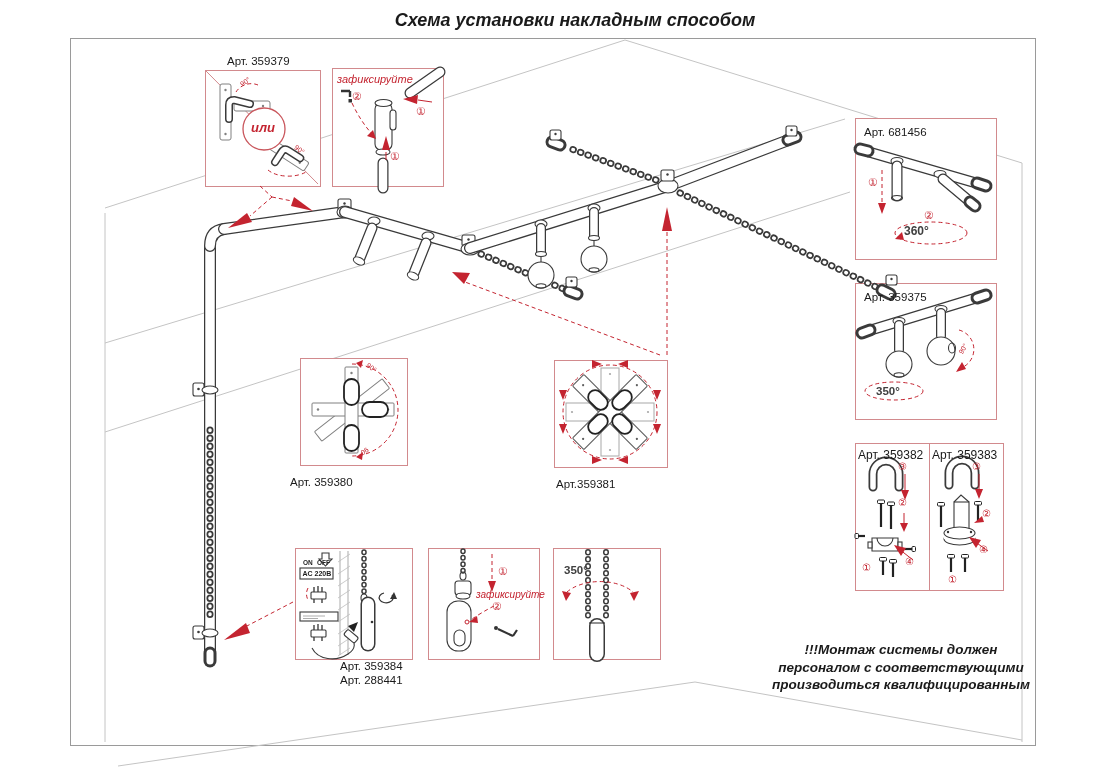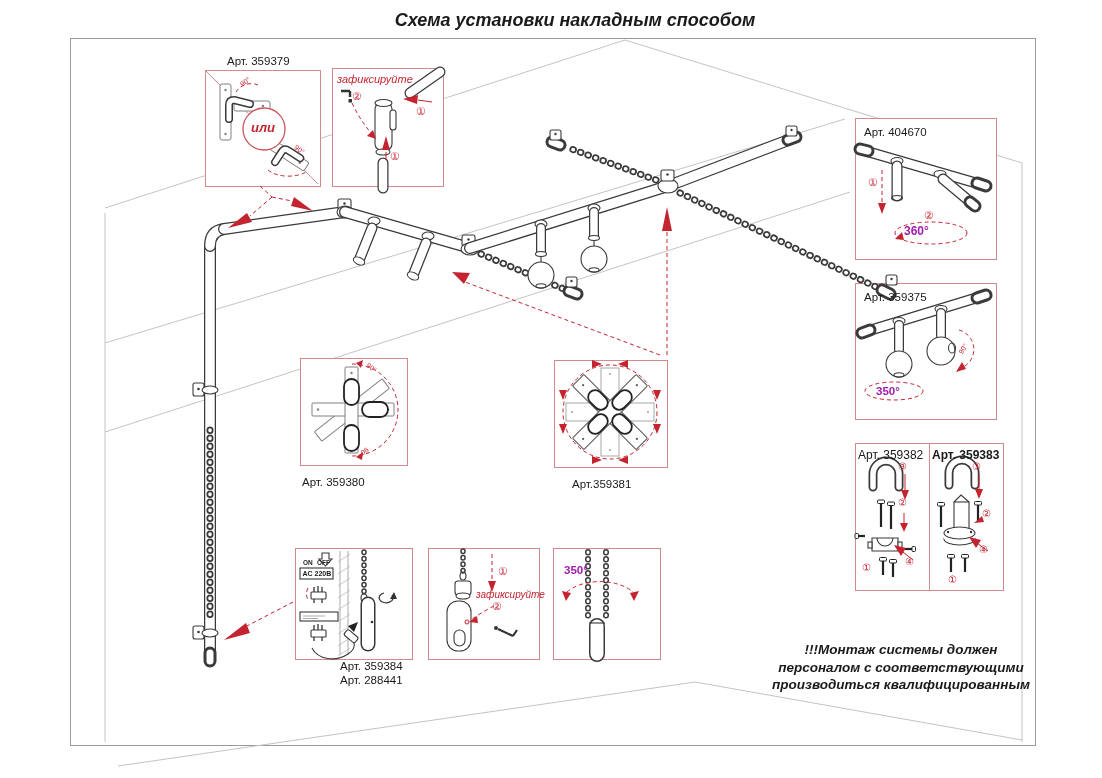--- a/index.html
+++ b/index.html
@@ -8,21 +8,21 @@
   .layer{position:absolute;left:0;top:0;pointer-events:none;}
   #roomsvg{z-index:1;} #artsvg{z-index:3;} .texts{z-index:4;}
   .cobox{position:absolute;border:1px solid #d28a8d;background:#fff;z-index:2;}
   .lbl{position:absolute;z-index:4;white-space:nowrap;line-height:1.1;}
   .art{font-size:11.5px;color:#1a1a1a;}
   .artsm{font-size:12px;color:#1a1a1a;}
   .fixlbl{font-style:italic;font-size:11px;color:#c42430;}
   .fixlbl2{font-style:italic;font-size:10px;color:#c42430;}
   .step{font-size:11px;color:#c42430;}
   .stepsm{font-size:10px;color:#c42430;}
-  .deg{font-weight:bold;font-size:12px;color:#a21caf;}
+  .deg{font-weight:bold;font-size:12px;color:#404040;}
   .degsm{font-size:7px;color:#c42430;}
   .ortxt{font-style:italic;font-weight:bold;font-size:13px;color:#c42430;}
   .tiny{font-size:6.5px;font-weight:bold;color:#222;}
   #title{position:absolute;left:160px;top:10px;width:830px;text-align:center;
          font-size:18px;font-weight:bold;font-style:italic;z-index:4;}
   #warning{position:absolute;left:742px;top:641px;width:318px;text-align:center;
            font-weight:bold;font-style:italic;font-size:13.5px;line-height:17.5px;z-index:4;}
   
   .thin{stroke:#3a3a3a;stroke-width:1.1;fill:none;}
   .whitefill{fill:#fff;stroke:#3a3a3a;stroke-width:1.1;}
@@ -463,46 +463,46 @@
     <span class="lbl art" style="left:227px;top:55px;">Арт. 359379</span>
     <span class="lbl ortxt" style="left:251px;top:121px;">или</span>
     <span class="lbl degsm" style="left:240px;top:78px;transform:rotate(-35deg);">90°</span>
     <span class="lbl degsm" style="left:294px;top:146px;transform:rotate(35deg);">90°</span>
 
     <span class="lbl fixlbl" style="left:337px;top:73px;">зафиксируйте</span>
     <span class="lbl step" style="left:352px;top:90px;">②</span>
     <span class="lbl step" style="left:416px;top:105px;">①</span>
     <span class="lbl step" style="left:390px;top:150px;">①</span>
 
-    <span class="lbl art" style="left:864px;top:126px;">Арт. 404670</span>
+    <span class="lbl art" style="left:864px;top:126px;">Арт. 681456</span>
     <span class="lbl step" style="left:868px;top:176px;">①</span>
     <span class="lbl step" style="left:924px;top:209px;">②</span>
     <span class="lbl deg" style="left:904px;top:225px;">360°</span>
 
     <span class="lbl art" style="left:864px;top:291px;text-align:center;">Арт. 359375</span>
     <span class="lbl deg" style="left:876px;top:385px;font-size:11.5px;">350°</span>
     <span class="lbl degsm" style="left:958px;top:345px;transform:rotate(-60deg);">90°</span>
 
     <span class="lbl artsm" style="left:858px;top:449px;">Арт. 359382</span>
     <span class="lbl stepsm" style="left:898px;top:461px;">③</span>
     <span class="lbl stepsm" style="left:898px;top:497px;">②</span>
     <span class="lbl stepsm" style="left:862px;top:562px;">①</span>
     <span class="lbl stepsm" style="left:905px;top:556px;">④</span>
 
-    <span class="lbl artsm" style="left:932px;top:449px;font-weight:bold;">Арт. 359383</span>
+    <span class="lbl artsm" style="left:932px;top:449px;">Арт. 359383</span>
     <span class="lbl stepsm" style="left:972px;top:461px;">③</span>
     <span class="lbl stepsm" style="left:982px;top:508px;">②</span>
     <span class="lbl stepsm" style="left:979px;top:544px;">④</span>
     <span class="lbl stepsm" style="left:948px;top:574px;">①</span>
 
-    <span class="lbl art" style="left:302px;top:476px;">Арт. 359380</span>
+    <span class="lbl art" style="left:290px;top:476px;">Арт. 359380</span>
     <span class="lbl degsm" style="left:366px;top:364px;transform:rotate(35deg);">90°</span>
     <span class="lbl degsm" style="left:358px;top:448px;transform:rotate(145deg);">90°</span>
 
-    <span class="lbl art" style="left:556px;top:478px;margin-left:16px;">Арт.359381</span>
+    <span class="lbl art" style="left:556px;top:478px;">Арт.359381</span>
 
     <span class="lbl tiny" style="left:303px;top:559px;">ON</span>
     <span class="lbl tiny" style="left:317px;top:559px;">OFF</span>
     <span class="lbl" style="left:302.5px;top:570px;font-size:7px;font-weight:bold;">AC 220В</span>
     <span class="lbl art" style="left:340px;top:660px;">Арт. 359384</span>
     <span class="lbl art" style="left:340px;top:674px;">Арт. 288441</span>
 
     <span class="lbl step" style="left:498px;top:565px;">①</span>
     <span class="lbl fixlbl2" style="left:476px;top:589px;">зафиксируйте</span>
     <span class="lbl step" style="left:492px;top:600px;">②</span>

